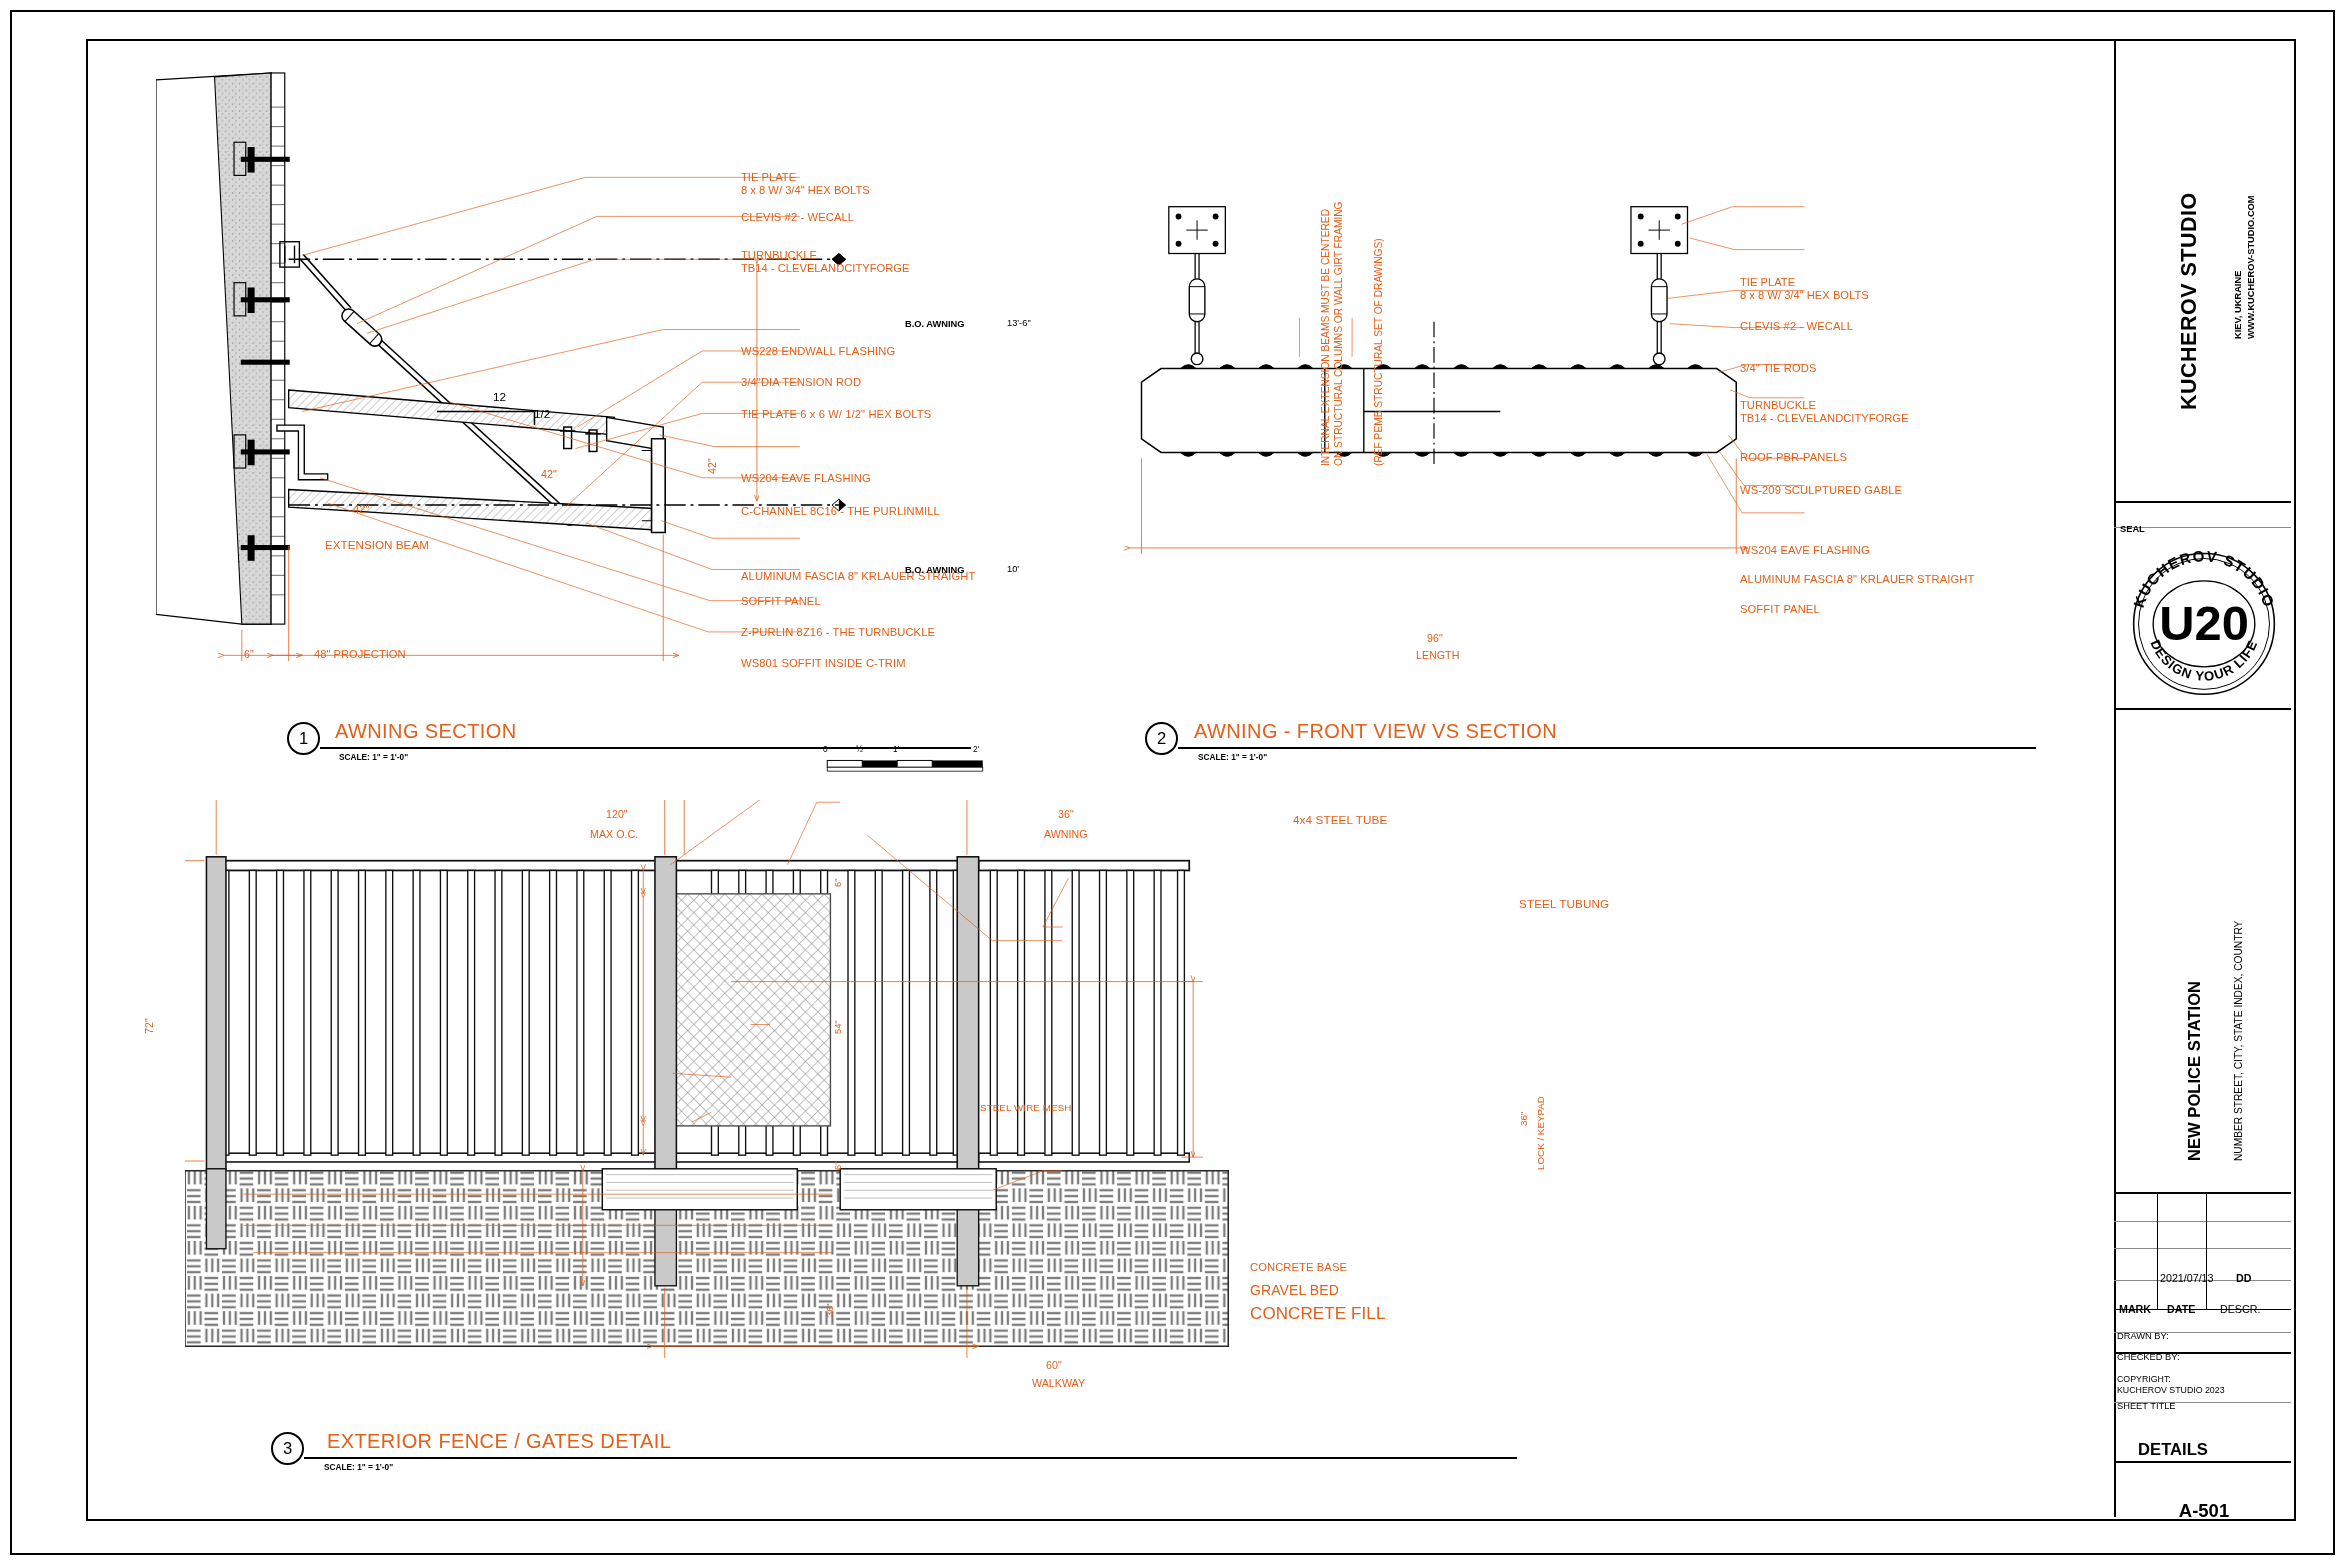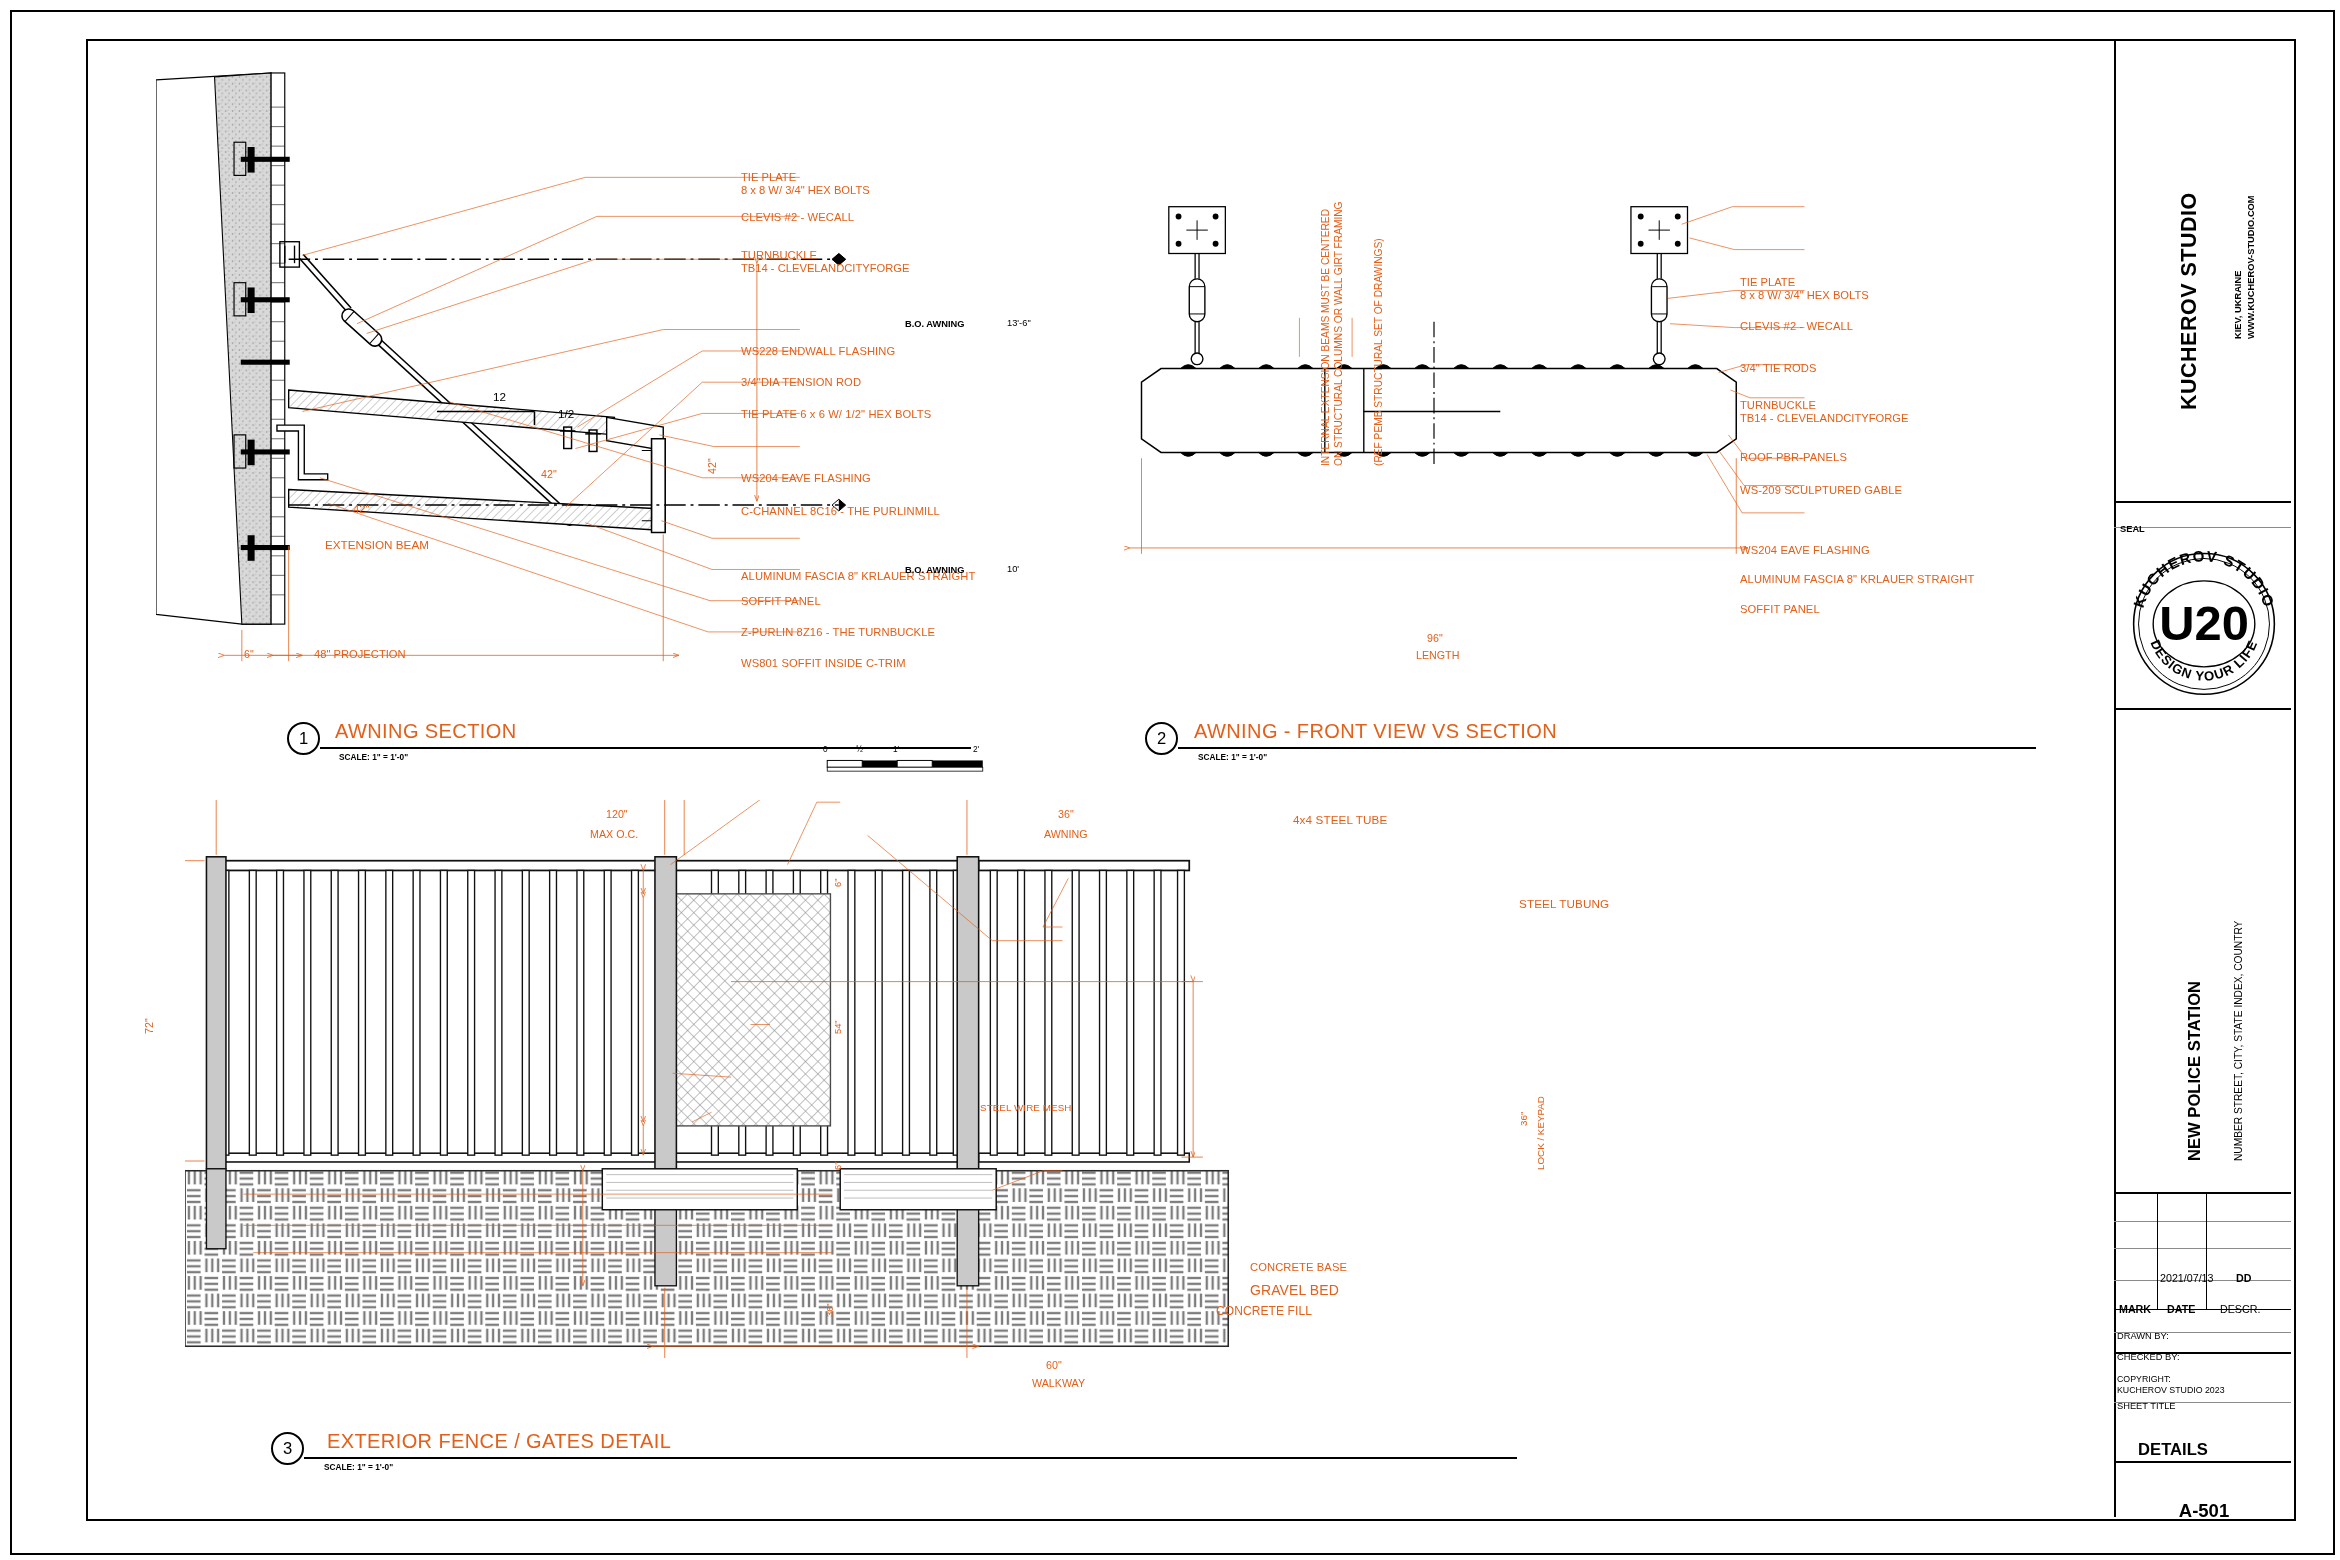--- a/index.html
+++ b/index.html
@@ -220,21 +220,21 @@
   <div class="txt" style="left:905px;top:319px;font-size:9.3px;font-weight:bold;">B.O. AWNING</div>
   <div class="txt" style="left:1007px;top:318px;font-size:9.3px;">13'-6"</div>
   <div class="txt" style="left:905px;top:565px;font-size:9.3px;font-weight:bold;">B.O. AWNING</div>
   <div class="txt" style="left:1007px;top:564px;font-size:9.3px;">10'</div>
 
   <div class="dim" style="left:541px;top:468px;">42"</div>
 
   <div class="dimk" style="left:532px;top:463px;"></div>
 
   <div class="dimk" style="left:493px;top:390px;">12</div>
-  <div class="dimk" style="left:534px;top:407px;margin-left:24px;">1/2</div>
+  <div class="dimk" style="left:534px;top:407px;">1/2</div>
   <div class="dim" style="left:353px;top:503px;font-size:11.2px;">42"</div>
   <div class="dim" style="left:325px;top:538px;font-size:11.7px;">EXTENSION BEAM</div>
   <div class="dim" style="left:244px;top:648px;">6"</div>
   <div class="dim" style="left:314px;top:648px;font-size:11.2px;">48" PROJECTION</div>
 
   <div class="vert-text" style="left:706px;top:474px;transform:rotate(-90deg);color:#E2601A;font-size:10.7px;">42"</div>
 
   <div class="bubble" style="left:287px;top:722px;">1</div>
   <div class="detail-title" style="left:335px;top:720px;text-align:center;">AWNING SECTION</div>
   <div class="ln" style="left:320px;top:747px;width:651px;height:2px;"></div>
@@ -577,21 +577,21 @@
   <div class="vert-text" style="left:825px;top:1317px;transform:rotate(-90deg);color:#E2601A;font-size:9.3px;">36"</div>
 
   <div class="dim" style="left:1046px;top:1359px;">60"</div>
   <div class="dim" style="left:1032px;top:1377px;">WALKWAY</div>
 
   <div class="lbl" style="left:1293px;top:813px;font-size:11.7px;">4x4 STEEL TUBE</div>
   <div class="lbl" style="left:1519px;top:897px;font-size:11.7px;">STEEL TUBUNG</div>
   <div class="lbl" style="left:980px;top:1102px;font-size:9.8px;">STEEL WIRE MESH</div>
   <div class="lbl" style="left:1250px;top:1261px;font-size:11.2px;">CONCRETE BASE</div>
   <div class="lbl" style="left:1250px;top:1282px;font-size:14px;">GRAVEL BED</div>
-  <div class="lbl" style="left:1216px;top:1304px;font-size:12px;">CONCRETE FILL</div>
+  <div class="lbl" style="left:1250px;top:1304px;font-size:17px;">CONCRETE FILL</div>
 
   <div class="bubble" style="left:271px;top:1432px;">3</div>
   <div class="detail-title" style="left:327px;top:1430px;">EXTERIOR FENCE / GATES DETAIL</div>
   <div class="ln" style="left:304px;top:1457px;width:1213px;height:2px;"></div>
   <div class="detail-scale" style="left:324px;top:1462px;">SCALE: 1" = 1'-0"</div>
 
   <div class="tb"></div>
 
   <div class="hline" style="left:2114px;top:501px;width:177px;"></div>
   <div class="thinline" style="left:2114px;top:527px;width:177px;"></div>

